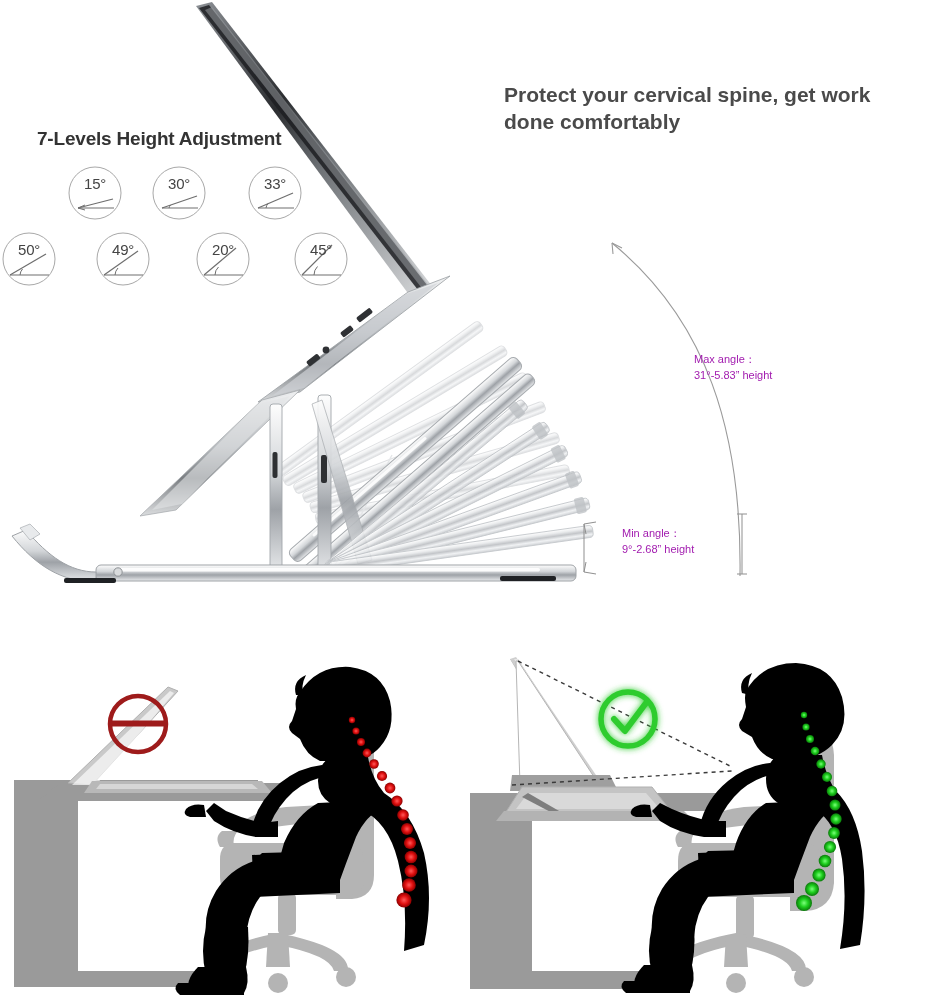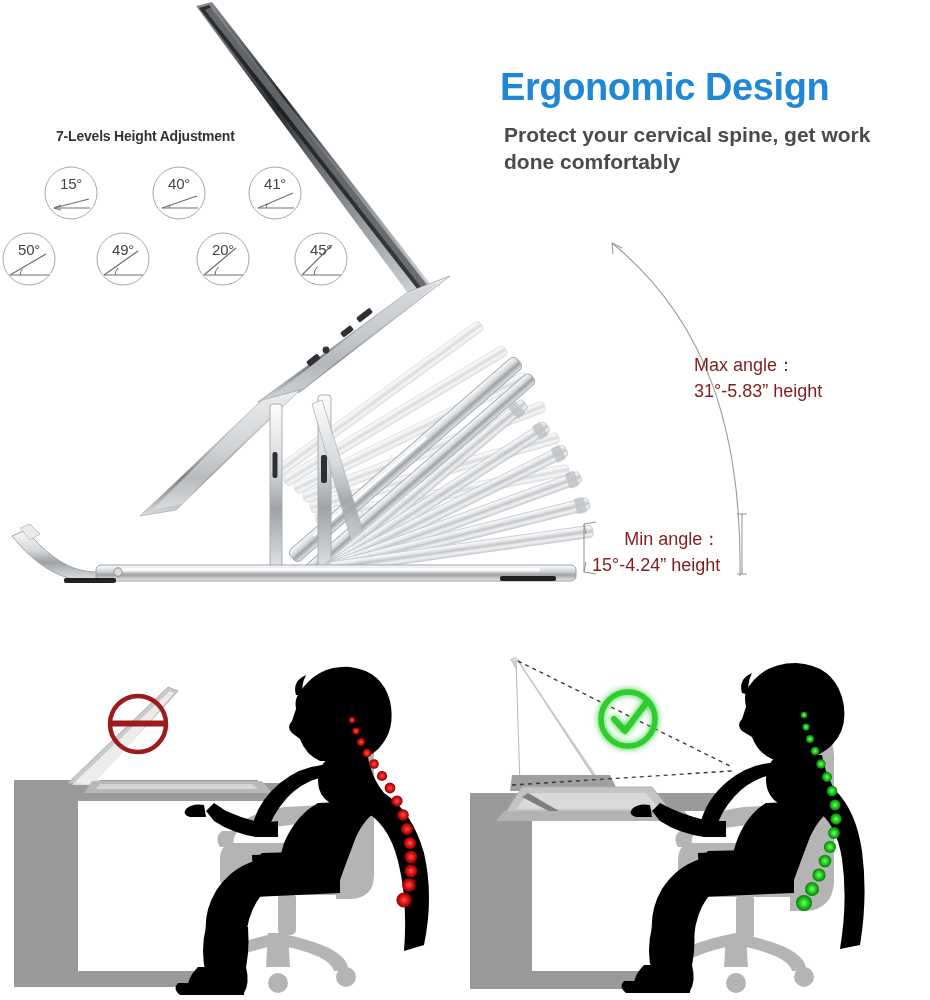--- a/index.html
+++ b/index.html
@@ -18,36 +18,36 @@
     font-size:38px;font-weight:bold;color:#1E87D6;letter-spacing:-0.4px;
     line-height:1.05;margin:0;
   }
   .headline .subtitle{
     font-size:21px;color:#4a4a4a;line-height:1.28;margin:14px 0 16px 4px;
     font-weight:bold;
   }
 
   
   .levels-heading{
-    position:absolute;left:56px;top:128px;
-    font-size:14px;font-weight:bold;color:#333;letter-spacing:-0.2px;
+    position:absolute;left:37px;top:128px;
+    font-size:19px;font-weight:bold;color:#333;letter-spacing:-0.2px;
   }
 
   
   .badge{position:absolute;width:54px;height:54px;}
   .badge svg{display:block;width:54px;height:54px;overflow:visible;}
   .badge .blabel{
     position:absolute;left:0;top:0;width:54px;height:54px;
     display:flex;align-items:flex-start;justify-content:center;
     padding-top:9px;box-sizing:border-box;
     font-size:15px;color:#444;letter-spacing:-0.3px;
   }
 
   
-  .callout{position:absolute;font-size:18px;color:#7f1d1d;line-height:1.45;white-space:nowrap;}
+  .callout{position:absolute;font-size:11px;color:#a21caf;line-height:1.45;white-space:nowrap;}
 
   
   .panel{position:absolute;top:615px;height:385px;}
   .panel.left{left:0;width:470px;}
   .panel.right{left:470px;width:460px;}
   .panel svg{display:block;}
 </style>
 </head>
 <body>
 
@@ -217,54 +217,53 @@
       <path d="M584 524 L584 572"></path>
     </g>
     <g stroke="#8f8f8f" stroke-width="1" fill="none">
       <path d="M742 514 L742 574"></path>
       <path d="M737 514 L747 514"></path>
       <path d="M737 574 L747 574"></path>
     </g>
   </svg>
 
   <div class="headline">
-    <div class="title">Ergonomic Design</div>
     <div class="subtitle">Protect your cervical spine, get work done comfortably</div>
   </div>
 
   <div class="levels-heading">7-Levels Height Adjustment</div>
 
-  <div class="badge" style="left:44px;top:166px;">
+  <div class="badge" style="left:68px;top:166px;">
     <svg viewBox="0 0 54 54">
       <circle cx="27" cy="27" r="26" fill="none" stroke="#a8a8a8" stroke-width="1"></circle>
       <path d="M10 42 L46 42" stroke="#6e6e6e" stroke-width="1.2" fill="none"></path>
       <path d="M10 42 L45 33" stroke="#6e6e6e" stroke-width="1.2" fill="none"></path>
       <path d="M10 42 L17 39 M10 42 L17 44" stroke="#6e6e6e" stroke-width="1" fill="none"></path>
     </svg>
     <div class="blabel">15°</div>
   </div>
 
   <div class="badge" style="left:152px;top:166px;">
     <svg viewBox="0 0 54 54">
       <circle cx="27" cy="27" r="26" fill="none" stroke="#a8a8a8" stroke-width="1"></circle>
       <path d="M10 42 L46 42" stroke="#6e6e6e" stroke-width="1.2" fill="none"></path>
       <path d="M10 42 L45 30" stroke="#6e6e6e" stroke-width="1.2" fill="none"></path>
       <path d="M17 42 A8 8 0 0 1 18.5 39" stroke="#6e6e6e" stroke-width="1" fill="none"></path>
     </svg>
-    <div class="blabel">40°</div>
+    <div class="blabel">30°</div>
   </div>
 
   <div class="badge" style="left:248px;top:166px;">
     <svg viewBox="0 0 54 54">
       <circle cx="27" cy="27" r="26" fill="none" stroke="#a8a8a8" stroke-width="1"></circle>
       <path d="M10 42 L46 42" stroke="#6e6e6e" stroke-width="1.2" fill="none"></path>
       <path d="M10 42 L45 27" stroke="#6e6e6e" stroke-width="1.2" fill="none"></path>
       <path d="M18 42 A9 9 0 0 1 20 37.5" stroke="#6e6e6e" stroke-width="1" fill="none"></path>
     </svg>
-    <div class="blabel">41°</div>
+    <div class="blabel">33°</div>
   </div>
 
   <div class="badge" style="left:2px;top:232px;">
     <svg viewBox="0 0 54 54">
       <circle cx="27" cy="27" r="26" fill="none" stroke="#a8a8a8" stroke-width="1"></circle>
       <path d="M8 43 L47 43" stroke="#6e6e6e" stroke-width="1.2" fill="none"></path>
       <path d="M8 43 L44 22" stroke="#6e6e6e" stroke-width="1.2" fill="none"></path>
       <path d="M18 43 A10 10 0 0 1 20.5 37" stroke="#6e6e6e" stroke-width="1" fill="none"></path>
     </svg>
     <div class="blabel">50°</div>
@@ -298,23 +297,23 @@
       <path d="M20 43 A12 12 0 0 1 23.5 34.5" stroke="#6e6e6e" stroke-width="1" fill="none"></path>
     </svg>
     <div class="blabel">45°</div>
   </div>
 
   <div class="callout" style="left:694px;top:352px;">
     <div>Max angle：</div>
     <div>31°-5.83”  height</div>
   </div>
 
-  <div class="callout" style="left:592px;top:526px;text-align:right;">
+  <div class="callout" style="left:622px;top:526px;">
     <div>Min angle：</div>
-    <div>15°-4.24”  height</div>
+    <div>9°-2.68”  height</div>
   </div>
 
   <div class="panel left">
     <svg width="470" height="385" viewBox="0 0 470 385">
       <defs>
         <radialGradient id="redDot">
           <stop offset="0" stop-color="#ff5a5a"></stop>
           <stop offset="0.55" stop-color="#e01010"></stop>
           <stop offset="1" stop-color="#8b0000"></stop>
         </radialGradient>

